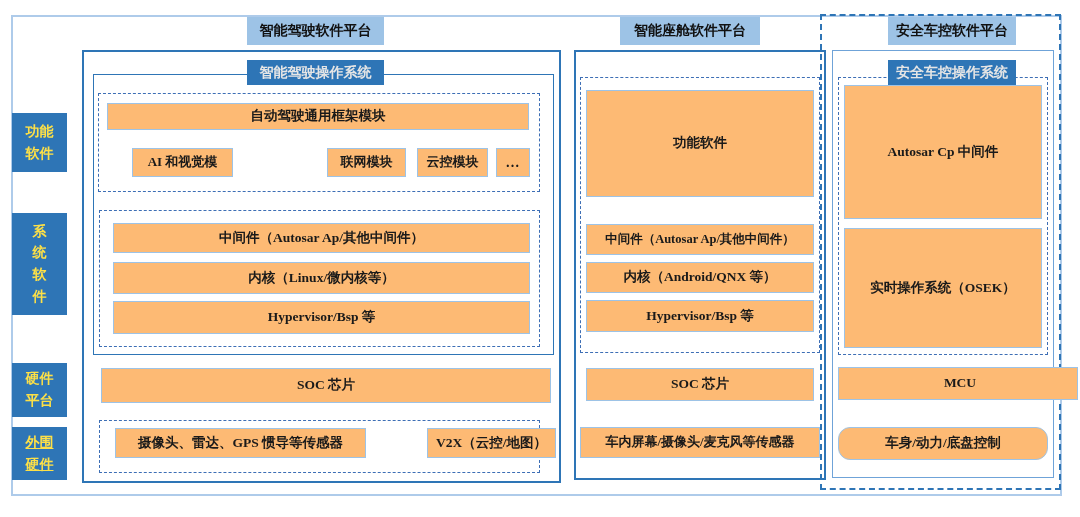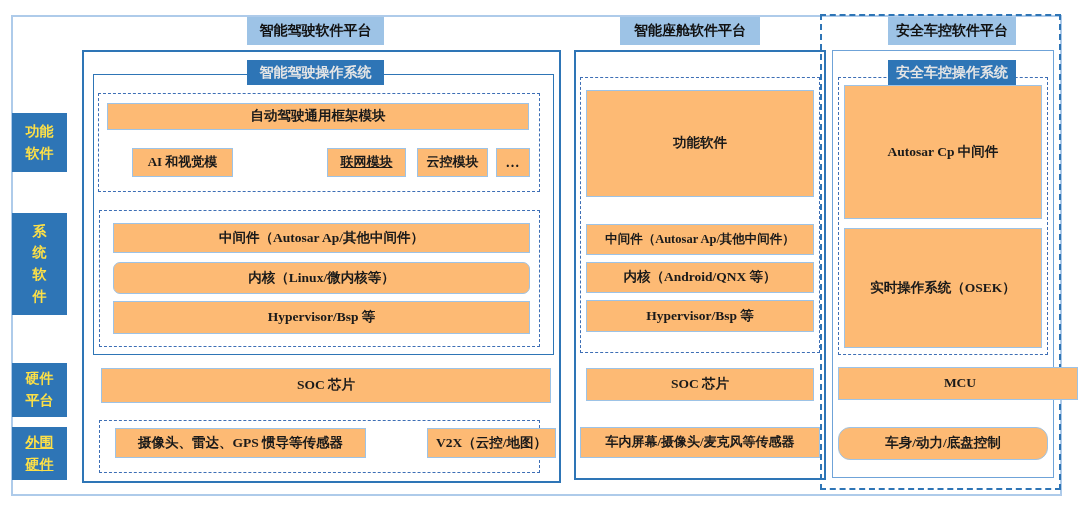--- a/index.html
+++ b/index.html
@@ -44,27 +44,27 @@
 硬件</div>
 
   <div class="abs col-solid" style="left:82px;top:50px;width:479px;height:433px;"></div>
   <div class="abs hdr-light center" style="left:247px;top:17px;width:137px;height:28px;">智能驾驶软件平台</div>
   <div class="abs inner-solid" style="left:93px;top:74px;width:461px;height:281px;"></div>
   <div class="abs hdr-dark center" style="left:247px;top:60px;width:137px;height:25px;">智能驾驶操作系统</div>
 
   <div class="abs dashed" style="left:98px;top:93px;width:442px;height:99px;"></div>
   <div class="abs lightbox center" style="left:107px;top:103px;width:422px;height:27px;">自动驾驶通用框架模块</div>
   <div class="abs lightbox modbox center" style="left:108px;top:148px;width:101px;height:29px;margin-left:24px;">AI 和视觉模</div>
-  <div class="abs lightbox modbox center" style="left:327px;top:148px;width:79px;height:29px;text-decoration:underline;">联网模块</div>
+  <div class="abs lightbox modbox center" style="left:327px;top:148px;width:79px;height:29px;">联网模块</div>
   <div class="abs lightbox modbox center" style="left:417px;top:148px;width:71px;height:29px;">云控模块</div>
   <div class="abs lightbox dots center" style="left:496px;top:148px;width:34px;height:29px;">…</div>
 
   <div class="abs dashed" style="left:99px;top:210px;width:441px;height:137px;"></div>
   <div class="abs lightbox center" style="left:113px;top:223px;width:417px;height:30px;">中间件（Autosar Ap/其他中间件）</div>
-  <div class="abs lightbox center" style="left:113px;top:262px;width:417px;height:32px;border-radius:7px;">内核（Linux/微内核等）</div>
+  <div class="abs lightbox center" style="left:113px;top:262px;width:417px;height:32px;">内核（Linux/微内核等）</div>
   <div class="abs lightbox center" style="left:113px;top:301px;width:417px;height:33px;">Hypervisor/Bsp 等</div>
 
   <div class="abs lightbox center" style="left:101px;top:368px;width:450px;height:35px;">SOC 芯片</div>
 
   <div class="abs dashed" style="left:99px;top:420px;width:441px;height:53px;"></div>
   <div class="abs lightbox center" style="left:115px;top:428px;width:251px;height:30px;">摄像头、雷达、GPS 惯导等传感器</div>
   <div class="abs lightbox center" style="left:379px;top:428px;width:129px;height:30px;margin-left:48px;">V2X（云控/地图）</div>
 
   <div class="abs col-solid" style="left:574px;top:50px;width:252px;height:430px;"></div>
   <div class="abs hdr-light center" style="left:620px;top:17px;width:140px;height:28px;">智能座舱软件平台</div>

